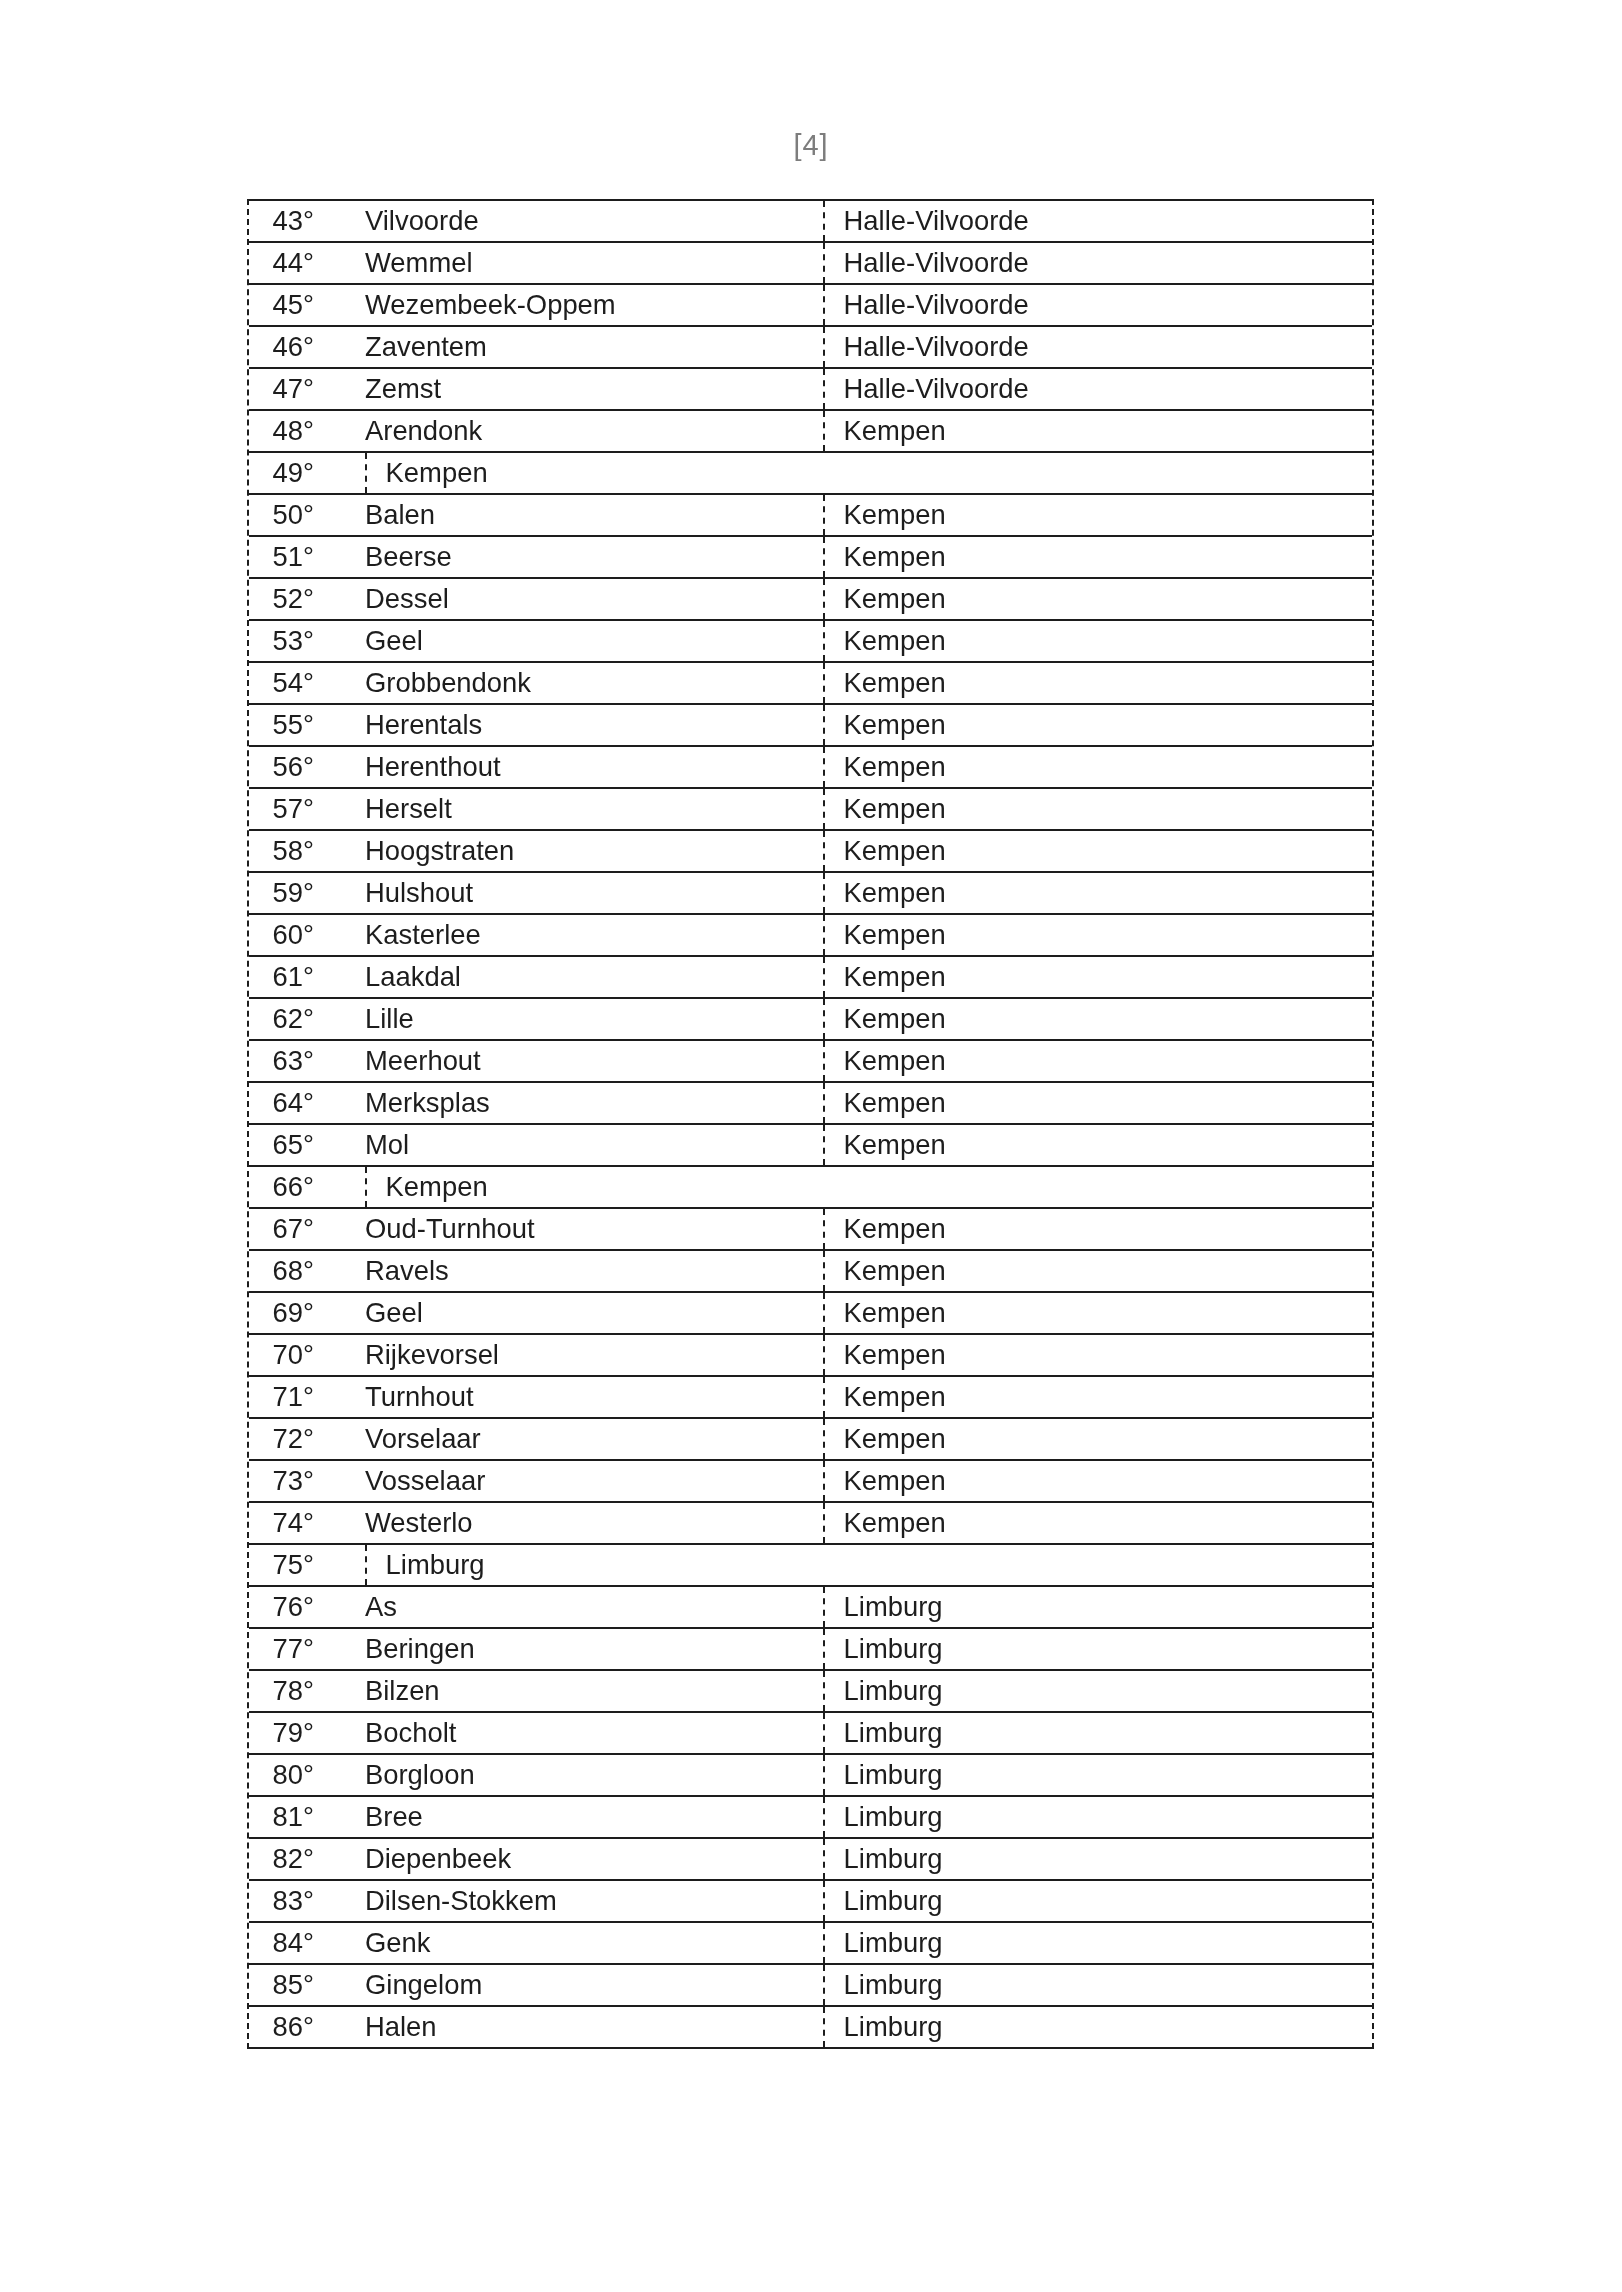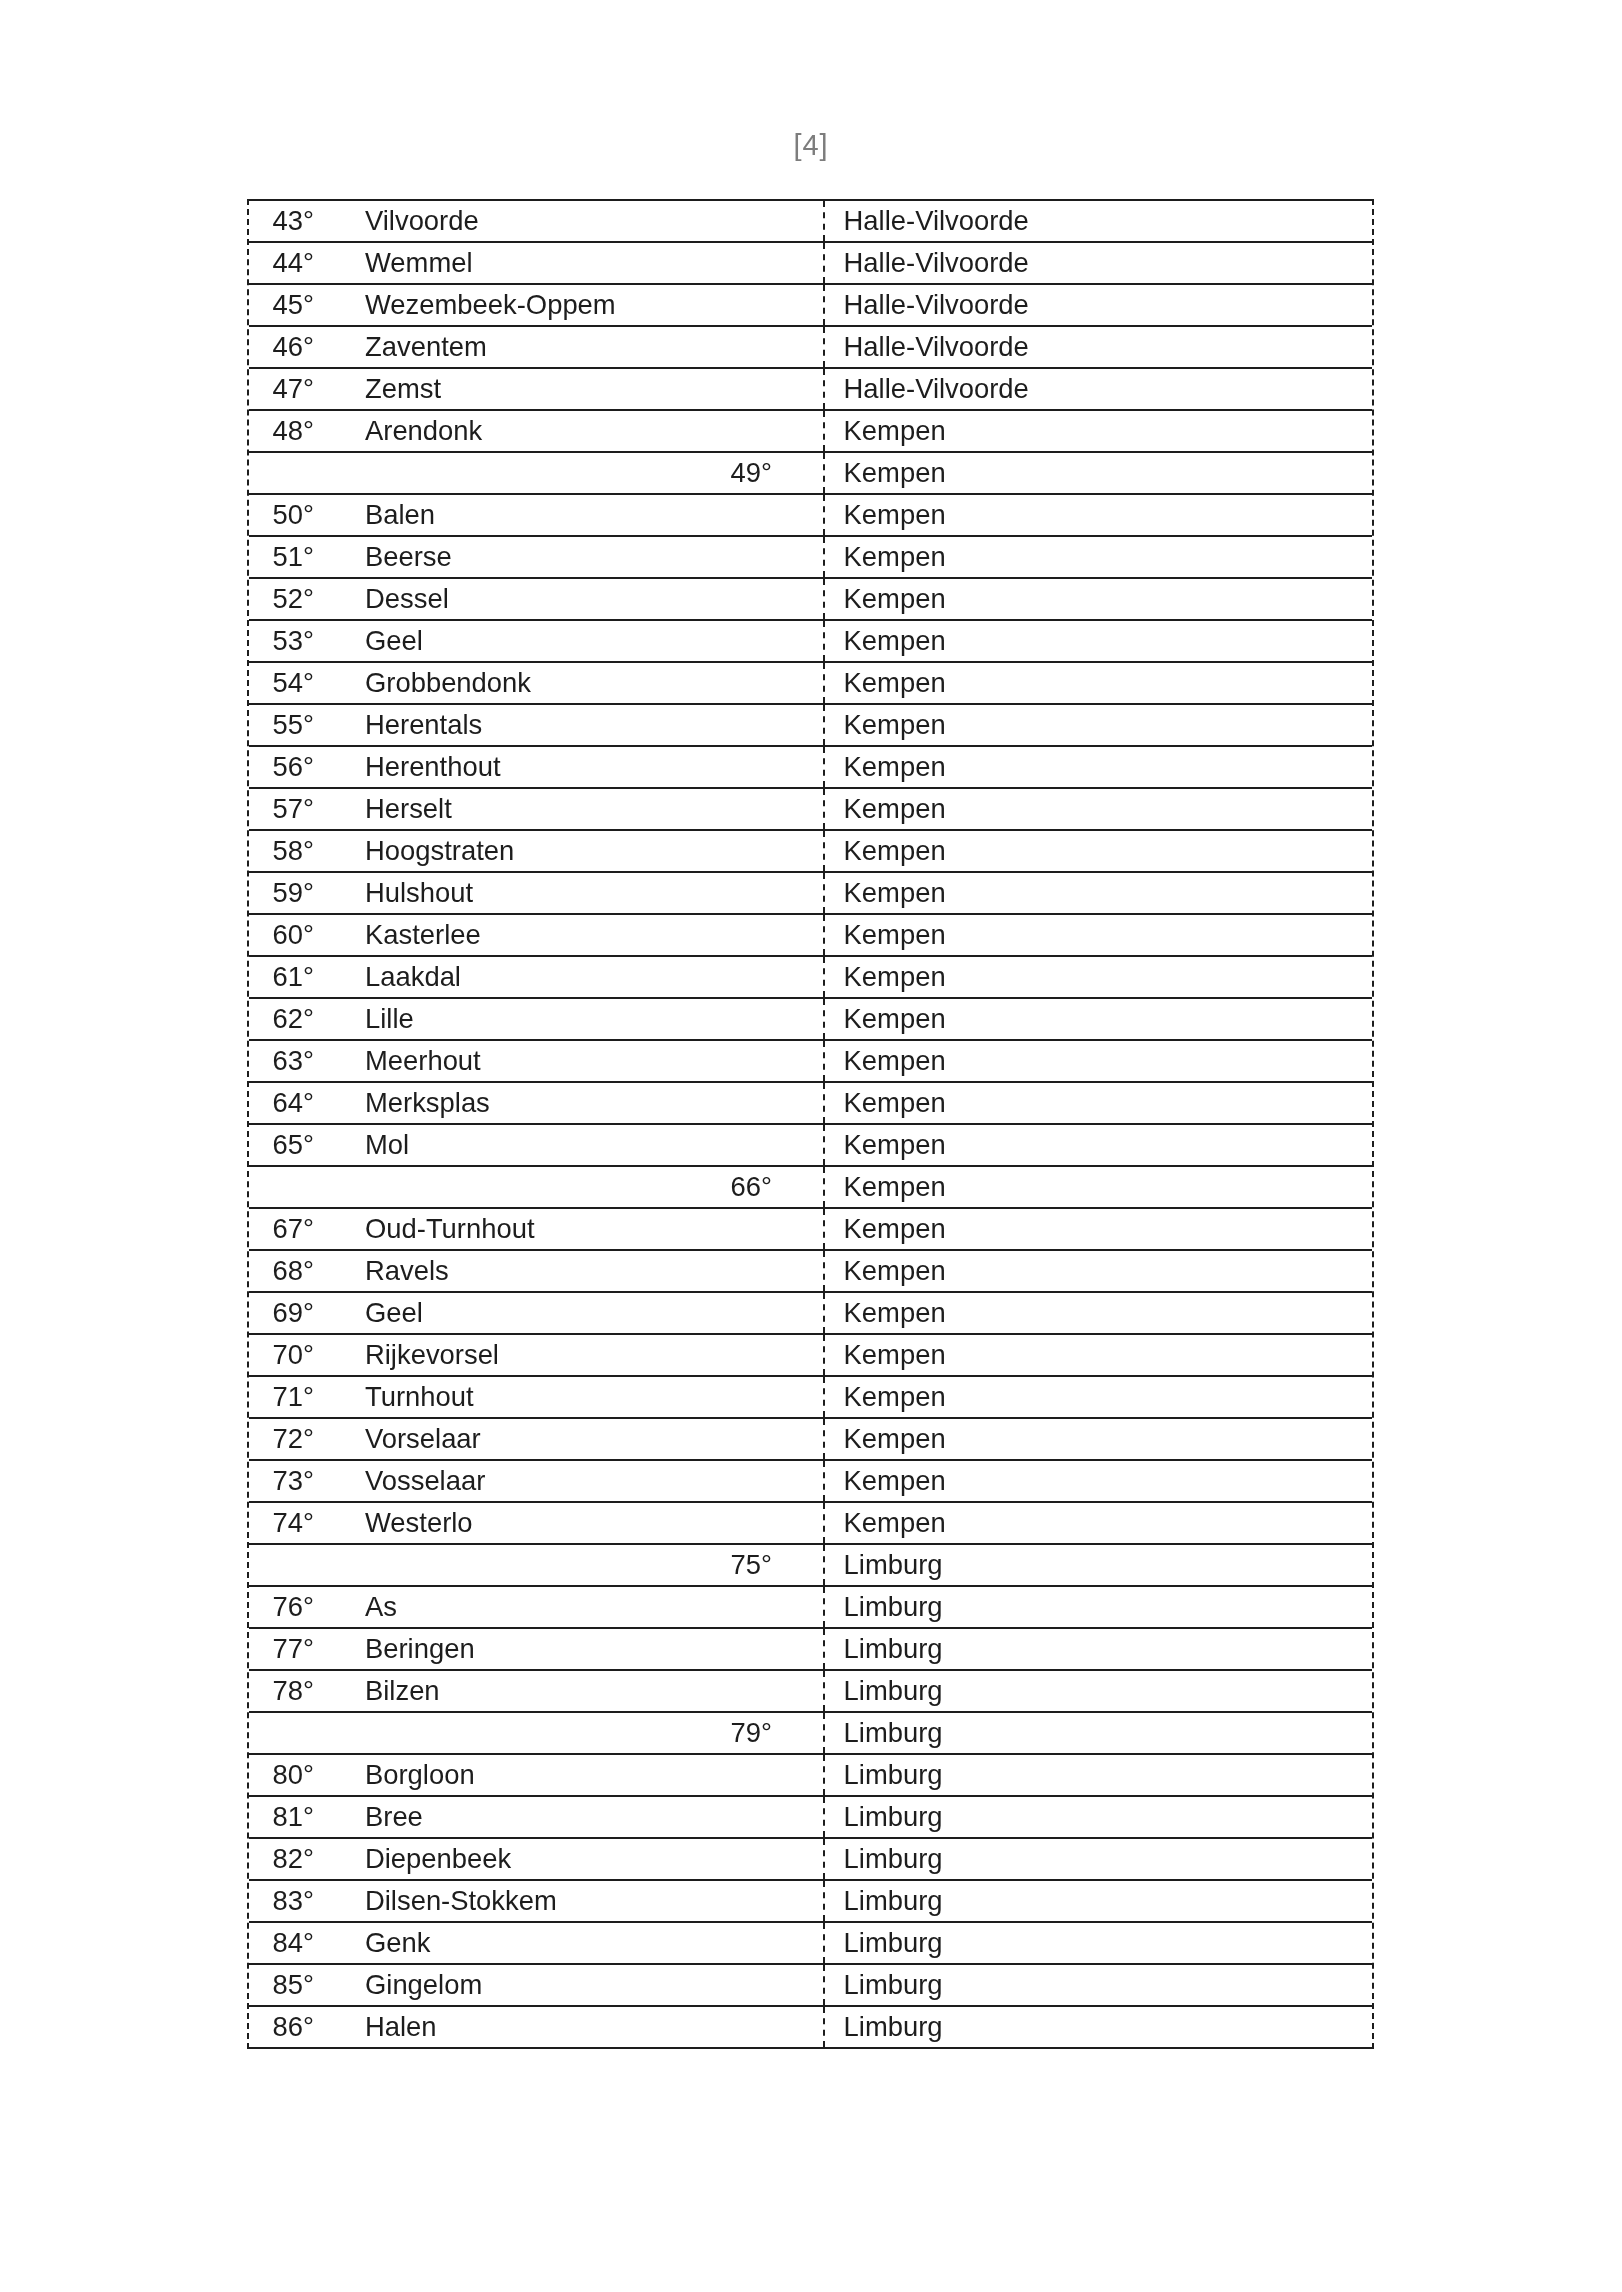--- a/index.html
+++ b/index.html
@@ -35,21 +35,20 @@
     border-right: 2px dashed #1d1d1d;
   }
   .row {
     box-sizing: border-box;
     height: 42px;
     border-bottom: 2.9px solid #1d1d1d;
     display: flex;
     align-items: stretch;
     font-size: 27.4px;
     line-height: 1;
-    justify-content: flex-end;
   }
   .cell {
     display: flex;
     align-items: center;
     box-sizing: border-box;
     white-space: nowrap;
     overflow: hidden;
   }
   .cell-num {
     width: 116px;
@@ -281,20 +280,21 @@
     </div>
 
     <div class="row">
       <div class="cell cell-num">78°</div>
       <div class="cell cell-name">Bilzen</div>
       <div class="cell cell-region">Limburg</div>
     </div>
 
     <div class="row">
       <div class="cell cell-num">79°</div>
+      <div class="cell cell-name">Bocholt</div>
       <div class="cell cell-region">Limburg</div>
     </div>
 
     <div class="row">
       <div class="cell cell-num">80°</div>
       <div class="cell cell-name">Borgloon</div>
       <div class="cell cell-region">Limburg</div>
     </div>
 
     <div class="row">

